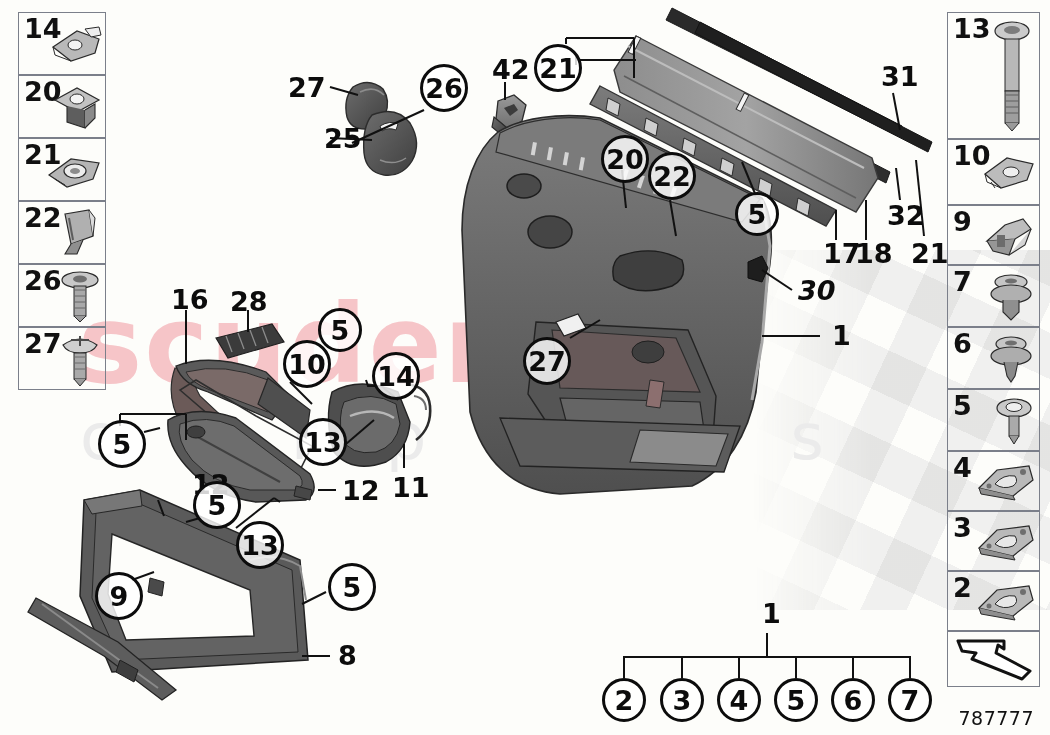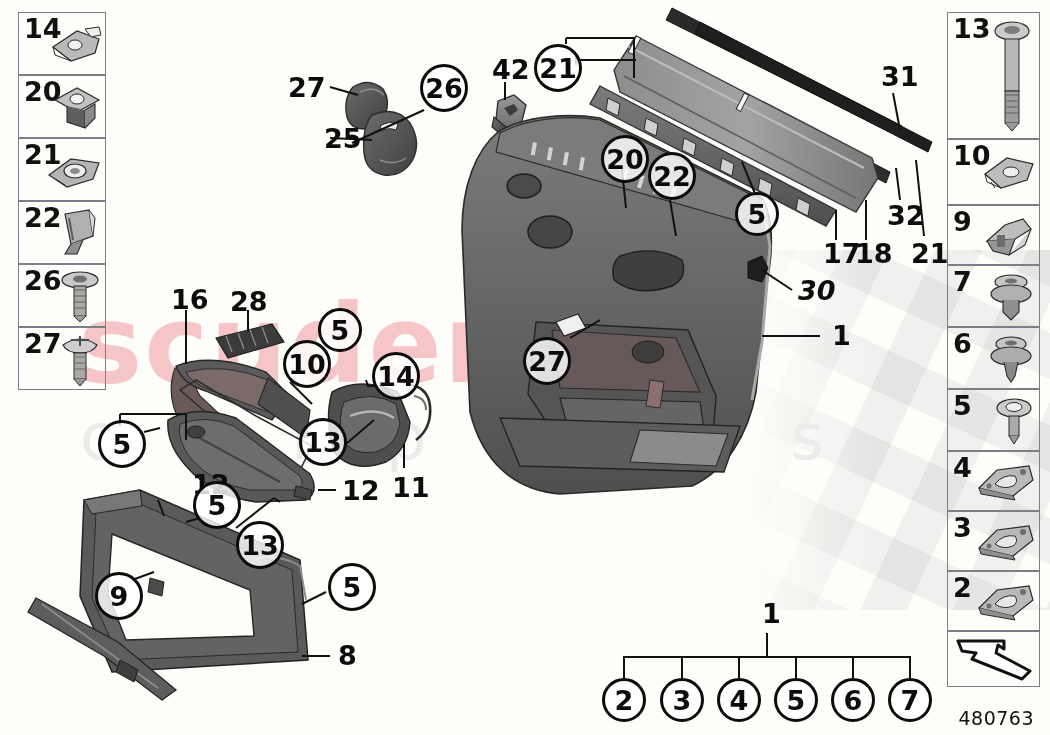--- a/index.html
+++ b/index.html
@@ -464,21 +464,21 @@
       <path d="M20 26 q8 -10 20 -8 q4 6 -2 10 q-10 4 -18 -2 z" fill="#e8e8e8" stroke="#2a2a2a"></path>
       <circle cx="48" cy="14" r="3" fill="#6e6e6e"></circle>
       <circle cx="14" cy="28" r="2.5" fill="#6e6e6e"></circle>
     </svg>
   </div>
   <div class="partbox" style="left:947px;top:631px;width:93px;height:56px;">
     <svg width="84" height="48" style="left:4px;right:auto;">
       <path d="M6 6 L52 6 L52 14 L46 10 L44 18 L78 36 L70 44 L20 24 L24 18 L10 16 Z" fill="#ffffff" stroke="#111" stroke-width="3" stroke-linejoin="round"></path>
     </svg>
   </div>
-  <div class="code">480763</div>
+  <div class="code">787777</div>
 
   <div class="lbl" style="left:288px;top:74px;">27</div>
   <div class="lbl" style="left:288px;top:125px;margin-left:36px;">25</div>
   <div class="lbl" style="left:492px;top:56px;">42</div>
   <div class="lbl" style="left:881px;top:63px;text-align:center;">31</div>
   <div class="lbl" style="left:887px;top:202px;">32</div>
   <div class="lbl" style="left:823px;top:240px;">17</div>
   <div class="lbl" style="left:855px;top:240px;">18</div>
   <div class="lbl" style="left:911px;top:240px;">21</div>
   <div class="lbl" style="left:798px;top:277px;font-style:italic;">30</div>

